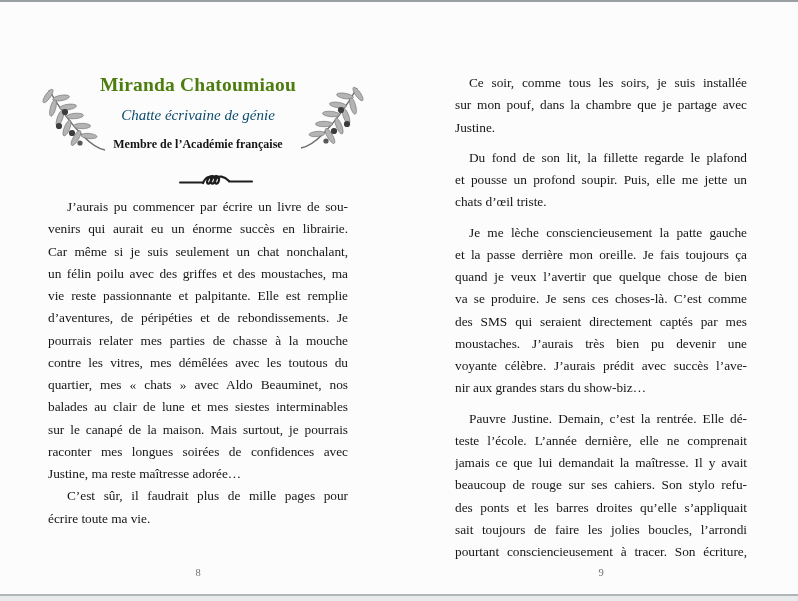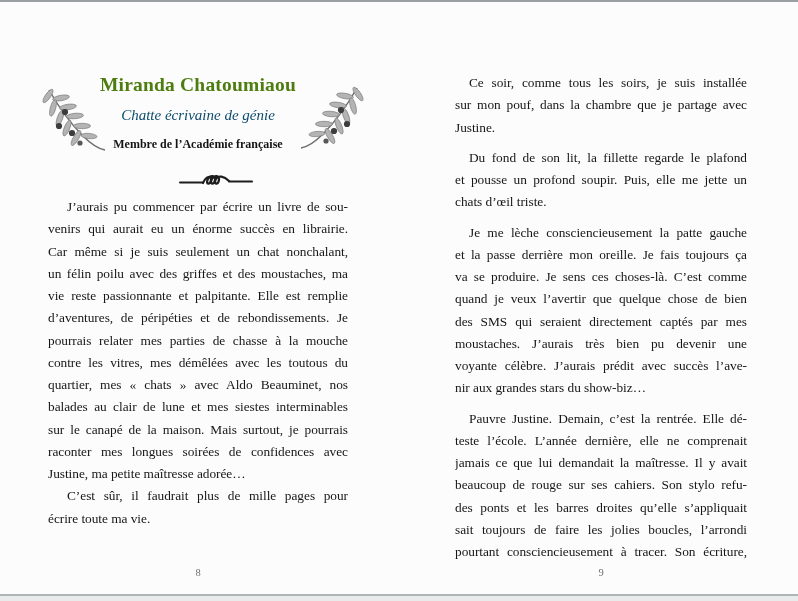--- a/index.html
+++ b/index.html
@@ -101,40 +101,40 @@
         <div class="line">Car même si je suis seulement un chat nonchalant,</div>
         <div class="line">un félin poilu avec des griffes et des moustaches, ma</div>
         <div class="line">vie reste passionnante et palpitante. Elle est remplie</div>
         <div class="line">d’aventures, de péripéties et de rebondissements. Je</div>
         <div class="line">pourrais relater mes parties de chasse à la mouche</div>
         <div class="line">contre les vitres, mes démêlées avec les toutous du</div>
         <div class="line">quartier, mes « chats » avec Aldo Beauminet, nos</div>
         <div class="line">balades au clair de lune et mes siestes interminables</div>
         <div class="line">sur le canapé de la maison. Mais surtout, je pourrais</div>
         <div class="line">raconter mes longues soirées de confidences avec</div>
-        <div class="line para-last">Justine, ma petite maîtresse adorée…</div>
+        <div class="line para-last">Justine, ma reste maîtresse adorée…</div>
         <div class="line first-line">C’est sûr, il faudrait plus de mille pages pour</div>
         <div class="line para-last">écrire toute ma vie.</div>
       </div>
 
     <div class="folio folio-left">8</div>
   </div>
 
   <div>
     <div class="body-col body-right">
         <div class="line first-line">Ce soir, comme tous les soirs, je suis installée</div>
         <div class="line">sur mon pouf, dans la chambre que je partage avec</div>
         <div class="line para-last">Justine.</div>
         <div class="line first-line">Du fond de son lit, la fillette regarde le plafond</div>
         <div class="line">et pousse un profond soupir. Puis, elle me jette un</div>
         <div class="line para-last">chats d’œil triste.</div>
         <div class="line first-line">Je me lèche consciencieusement la patte gauche</div>
         <div class="line">et la passe derrière mon oreille. Je fais toujours ça</div>
+        <div class="line">quand je veux l’avertir que quelque chose de bien</div>
         <div class="line">va se produire. Je sens ces choses-là. C’est comme</div>
-        <div class="line">quand je veux l’avertir que quelque chose de bien</div>
         <div class="line">des SMS qui seraient directement captés par mes</div>
         <div class="line">moustaches. J’aurais très bien pu devenir une</div>
         <div class="line">voyante célèbre. J’aurais prédit avec succès l’ave-</div>
         <div class="line para-last">nir aux grandes stars du show-biz…</div>
         <div class="line first-line">Pauvre Justine. Demain, c’est la rentrée. Elle dé-</div>
         <div class="line">teste l’école. L’année dernière, elle ne comprenait</div>
         <div class="line">jamais ce que lui demandait la maîtresse. Il y avait</div>
         <div class="line">beaucoup de rouge sur ses cahiers. Son stylo refu-</div>
         <div class="line">des ponts et les barres droites qu’elle s’appliquait</div>
         <div class="line">sait toujours de faire les jolies boucles, l’arrondi</div>

